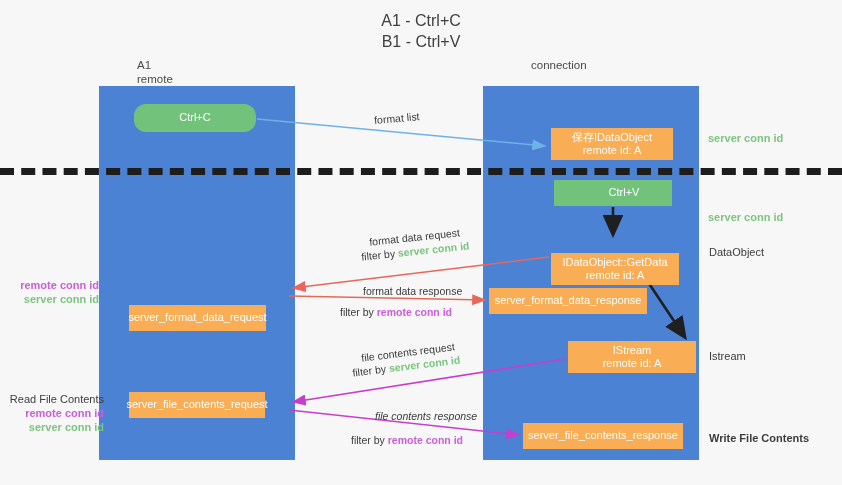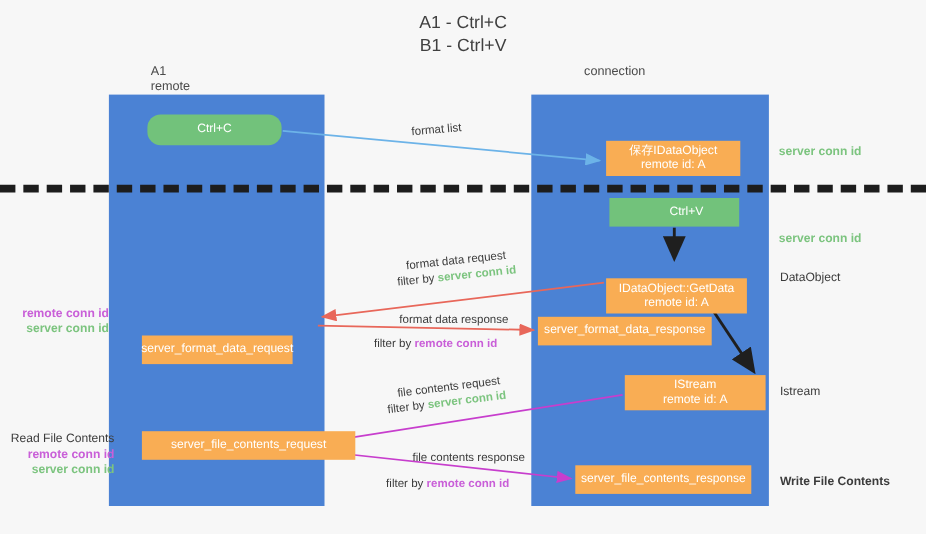--- a/index.html
+++ b/index.html
@@ -38,21 +38,21 @@
   .green{background:#72c27b;}
   .orange{background:#f9ad54;}
 
   #box-ctrlc{left:134px;top:104px;width:122px;height:28px;border-radius:12px;}
   #box-idataobject{left:551px;top:128px;width:122px;height:32px;}
   #box-ctrlv{left:554px;top:180px;width:118px;height:26px;padding-left:28px;}
   #box-getdata{left:551px;top:237px;width:128px;height:32px;margin-top:16px;}
   #box-fmt-req{left:129px;top:277px;width:137px;height:26px;margin-top:28px;}
   #box-fmt-resp{left:489px;top:288px;width:158px;height:26px;}
   #box-istream{left:568px;top:341px;width:128px;height:32px;}
-  #box-file-req{left:129px;top:392px;width:194px;height:26px;}
+  #box-file-req{left:129px;top:392px;width:136px;height:26px;}
   #box-file-resp{left:523px;top:423px;width:160px;height:26px;}
 
   
   #divider{
     left:0;top:168px;width:842px;height:0;
     border-top:7px dashed #1d1d1d;
   }
 
   
   .side{font-size:11px;line-height:14px;}
@@ -75,21 +75,21 @@
 
   #cap-formatlist{left:374px;top:111px;transform:rotate(-5deg);}
 
   #cap-fdr1{left:369px;top:230px;transform:rotate(-6deg);}
   #cap-fdr2{left:361px;top:244px;transform:rotate(-6deg);}
   #cap-fdp1{left:363px;top:284px;}
   #cap-fdp2{left:340px;top:305px;}
 
   #cap-fcr1{left:361px;top:345px;transform:rotate(-7deg);}
   #cap-fcr2{left:352px;top:359px;transform:rotate(-7deg);}
-  #cap-fcp1{left:375px;top:409px;}
+  #cap-fcp1{left:375px;top:409px;font-style:italic;}
   #cap-fcp2{left:351px;top:433px;}
 
   svg.ov{position:absolute;left:0;top:0;width:842px;height:485px;pointer-events:none;}
 </style>
 </head>
 <body>
 
 <div class="canvas">
 
   <div class="abs" id="title">

